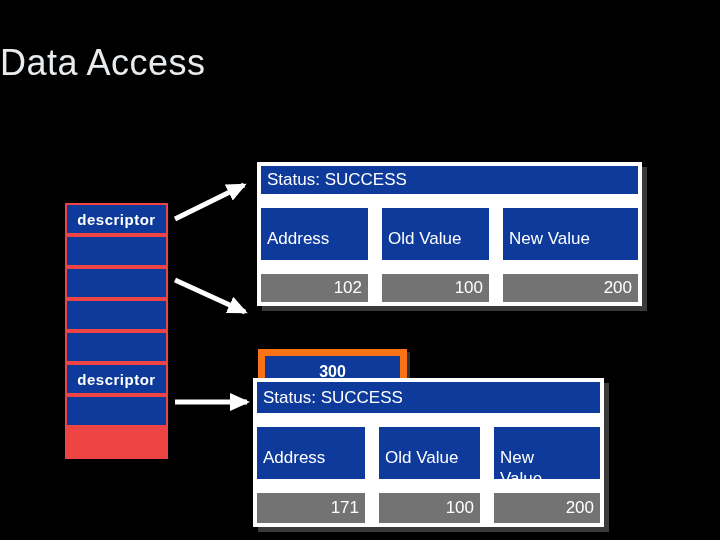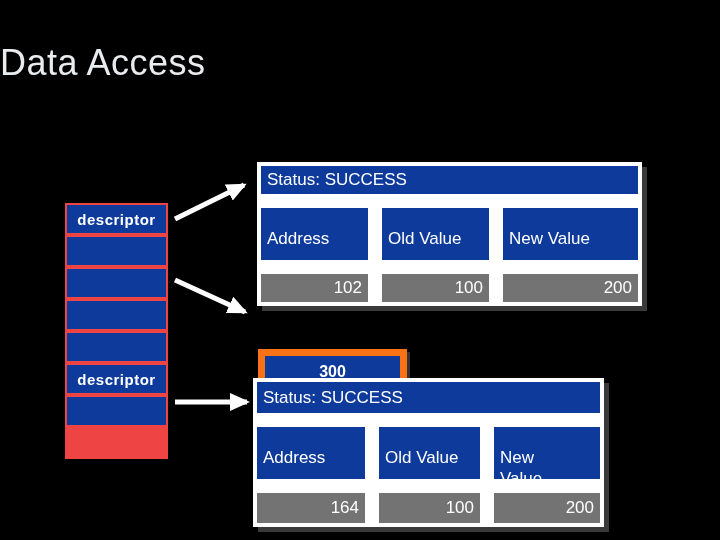--- a/index.html
+++ b/index.html
@@ -89,21 +89,21 @@
   <div class="vcell">200</div>
 </div>
 
 <div class="value-box">300</div>
 
 <div class="dtable t2">
   <div class="status-cell">Status: SUCCESS</div>
   <div class="hcell">Address</div>
   <div class="hcell">Old Value</div>
   <div class="hcell"><span class="narrow">New Value</span></div>
-  <div class="vcell">164</div>
+  <div class="vcell">171</div>
   <div class="vcell">100</div>
   <div class="vcell">200</div>
 </div>
 
 <svg class="arrows" width="720" height="540">
   <defs>
     <marker id="ah" markerUnits="userSpaceOnUse" markerWidth="20" markerHeight="18" refX="17" refY="9" orient="auto">
       <polygon points="0,0 20,9 0,18" fill="#ffffff"></polygon>
     </marker>
   </defs>

